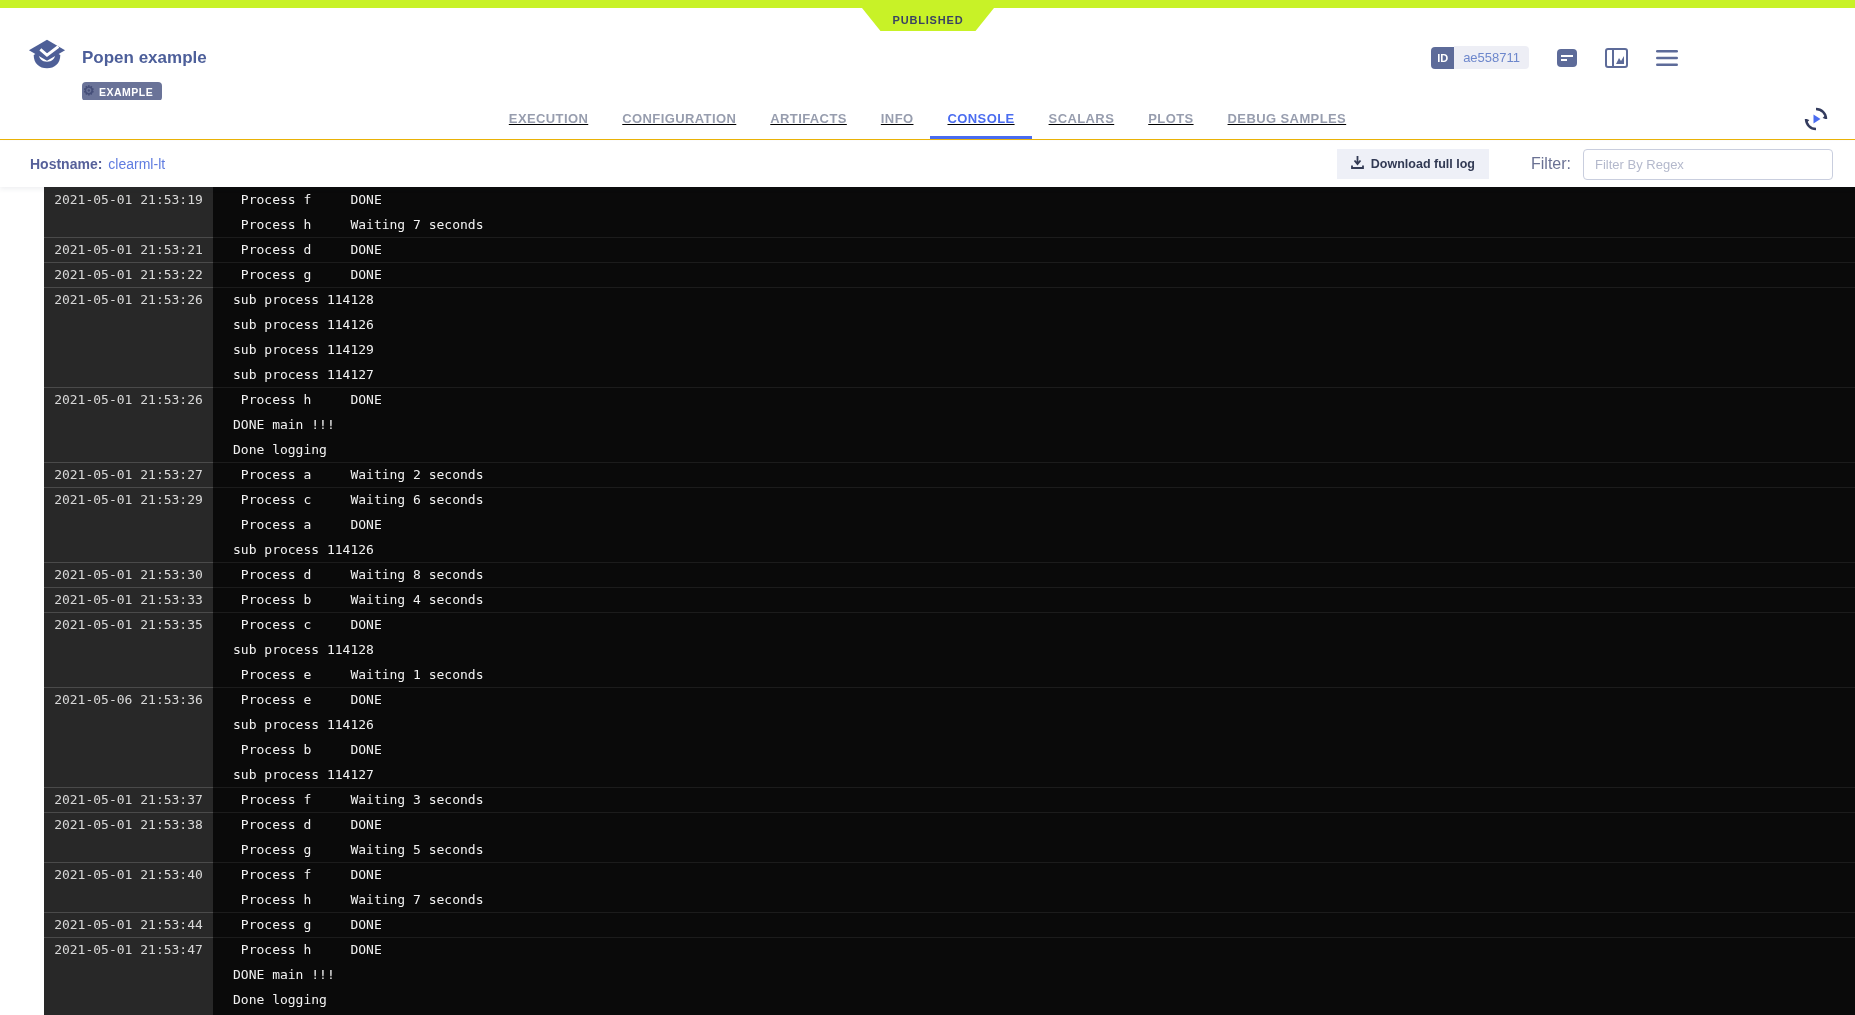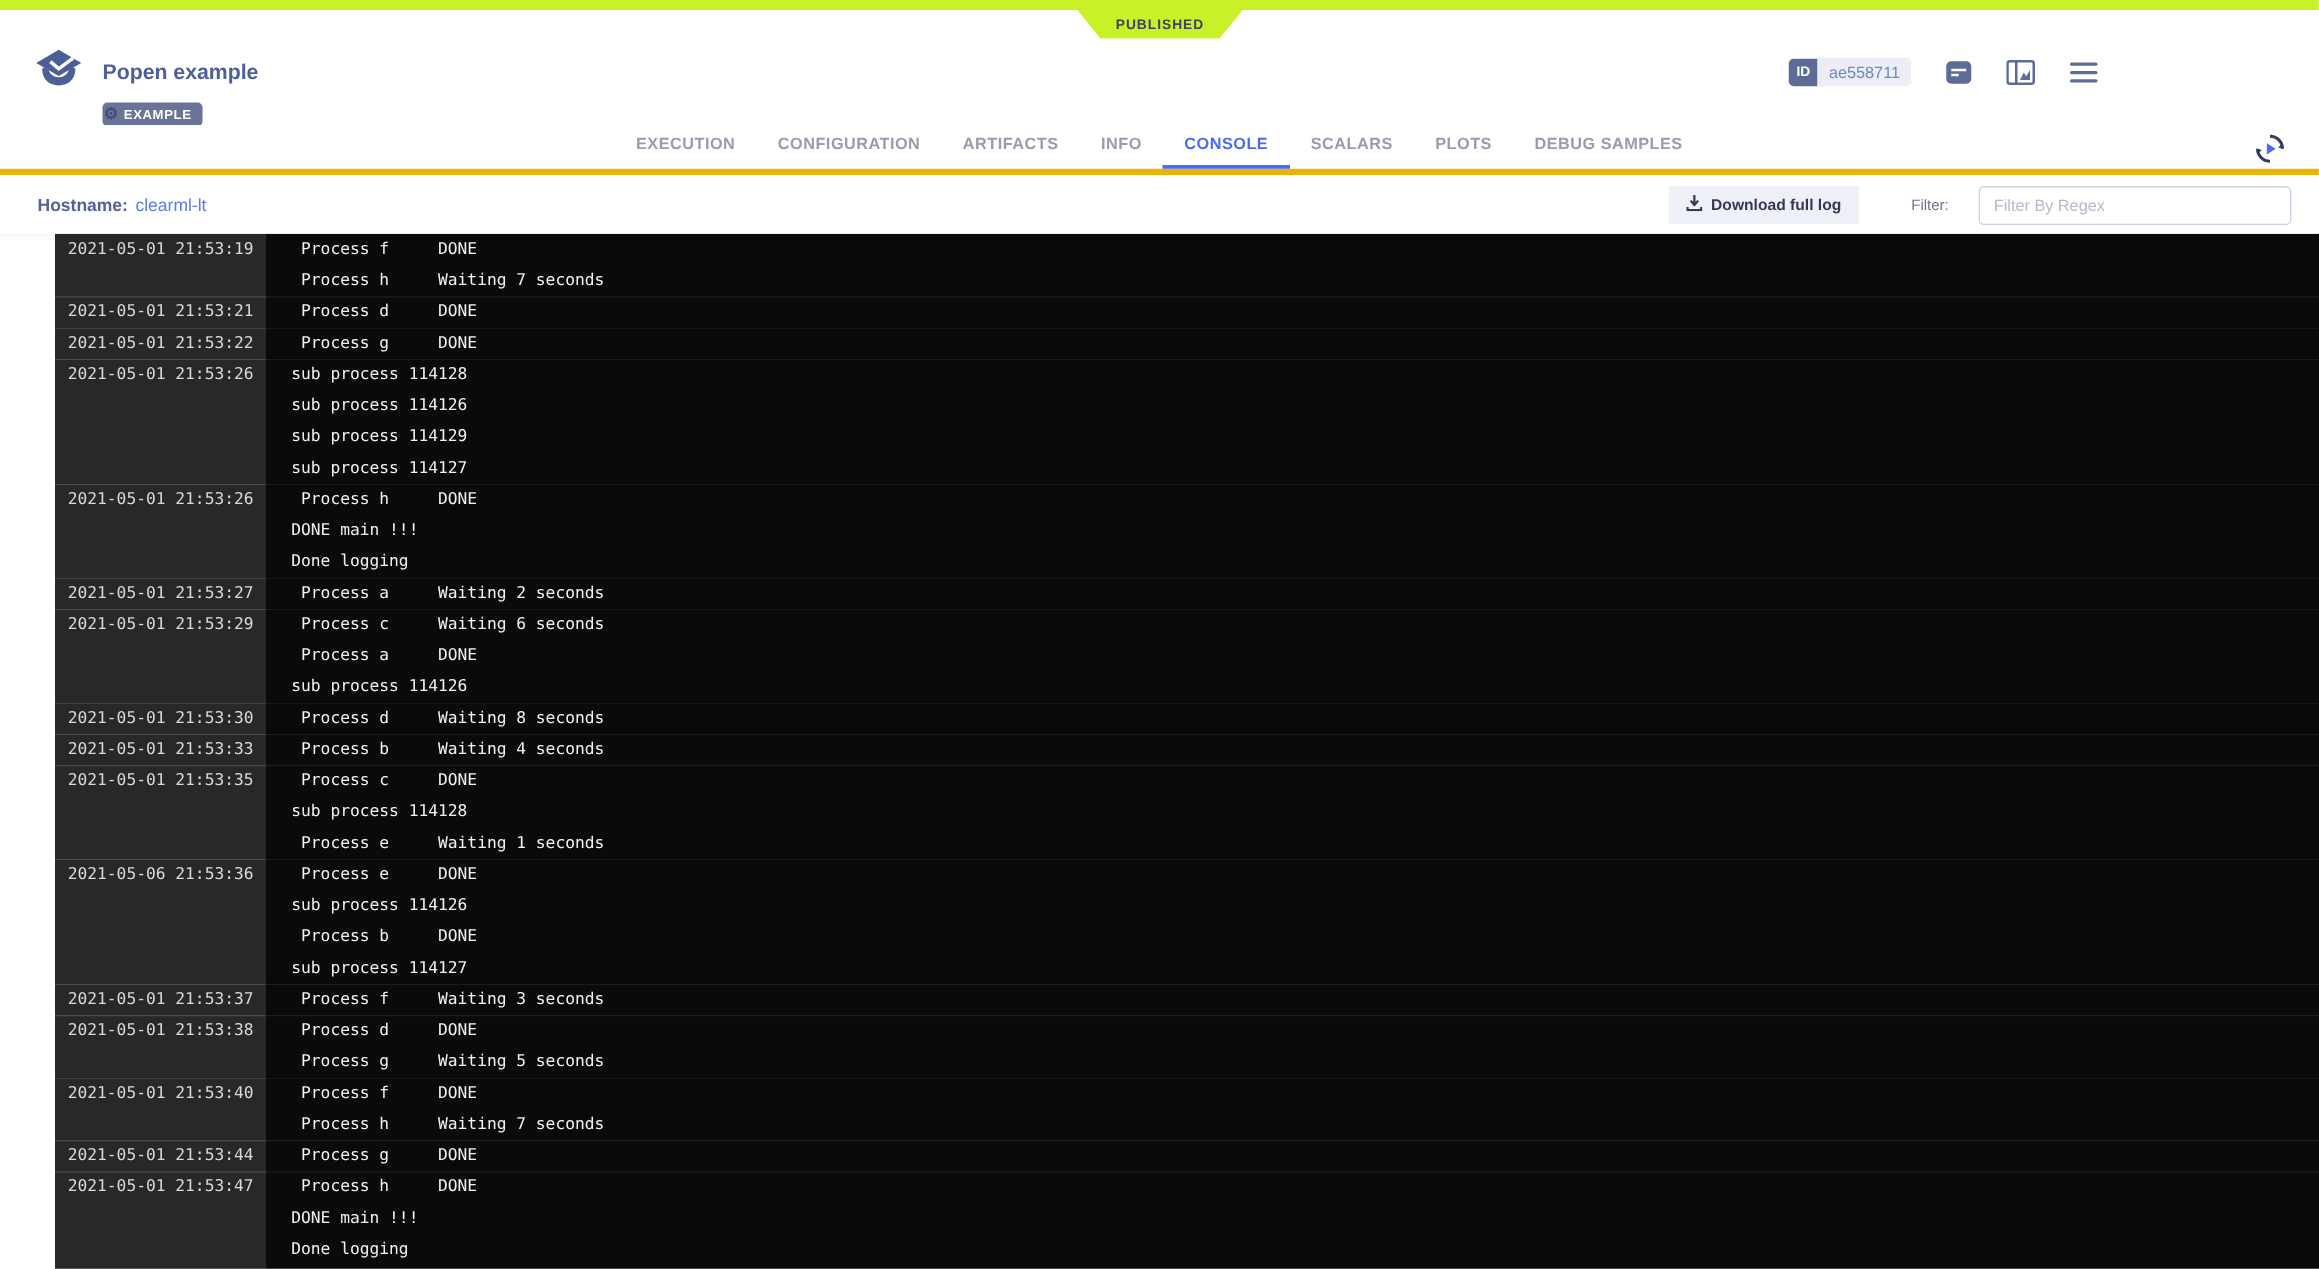--- a/index.html
+++ b/index.html
@@ -24,38 +24,38 @@
 
   .header-right { position: absolute; right: 30px; top: 38px; display: flex; align-items: center; gap: 27px; padding-left: 20px; }
   .id-chip { display: flex; align-items: center; }
   .id-square { background: #5d6b99; color: #fff; font-size: 11px; font-weight: bold;
     border-radius: 4px 0 0 4px; padding: 5px 6px; }
   .id-hash { background: #edeef5; color: #6d87cc; font-size: 13px; padding: 4px 9px; border-radius: 0 4px 4px 0; }
   .icon-btn { display: inline-flex; align-items: center; justify-content: center; cursor: pointer; }
 
   
   .tab-bar { position: absolute; left: 0; top: 100px; width: 1855px; height: 40px; background: #fff;
-    border-bottom: 5px solid #eab308; }
+    border-bottom: 1px solid #eab308; text-decoration: underline; }
   .tabs { height: 100%; display: flex; justify-content: center; align-items: flex-end; }
   .tab { padding: 0 17px 10px 17px; font-size: 13px; font-weight: 600; letter-spacing: .4px;
     color: #979dae; cursor: pointer; border-bottom: 3px solid transparent; }
   .tab.active { color: #4a6cf0; border-bottom-color: #4a6cf0; }
   .refresh-btn { position: absolute; right: 26px; top: 6px; }
 
   
   .toolbar { position: absolute; left: 0; top: 141px; width: 1855px; height: 46px; background: #fff;
     display: flex; align-items: center; padding: 0 22px 0 30px; z-index: 10;
     box-shadow: 0 2px 5px rgba(40,50,80,.08); }
   .hostname-label { font-size: 14px; font-weight: bold; color: #56609a; }
   .hostname-value { font-size: 14px; color: #5f7ce0; margin-left: 6px; }
   .toolbar-right { margin-left: auto; display: flex; align-items: center; }
   .download-btn { background: #eef0f7; border: none; border-radius: 0; height: 30px; padding: 0 14px;
     display: inline-flex; align-items: center; gap: 7px; font-family: "Liberation Sans", sans-serif;
     font-size: 12.5px; font-weight: bold; color: #323a54; cursor: pointer; }
-  .filter-label { font-size: 12px; color: #6a7193; margin: 0 24px 0 42px; }
+  .filter-label { font-size: 16px; color: #6a7193; margin: 0 12px 0 42px; }
   .filter-input { width: 250px; height: 31px; border: 1px solid #c9cede; border-radius: 4px;
     padding: 0 11px; font-size: 13px; color: #3b4262; font-family: "Liberation Sans", sans-serif; outline: none; }
   .filter-input::placeholder { color: #b4b9cc; }
 
   
   .console { position: absolute; left: 0; top: 187px; width: 1855px; height: 828px;
     background: linear-gradient(to right, #282828 169px, #0a0a0a 169px);
     font-family: "DejaVu Sans Mono", monospace; overflow: hidden; margin-left: 44px; }
   .entry { display: flex; }
   .entry .ts { flex: 0 0 169px; background: #282828; color: #d9d9d9; font-size: 13px;

